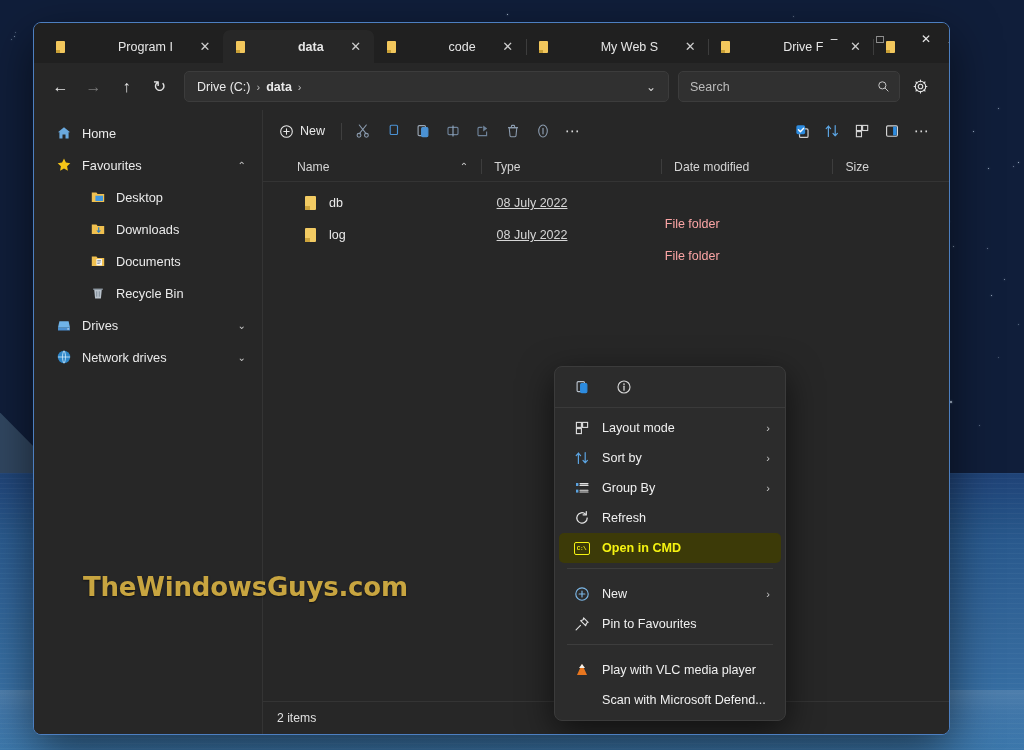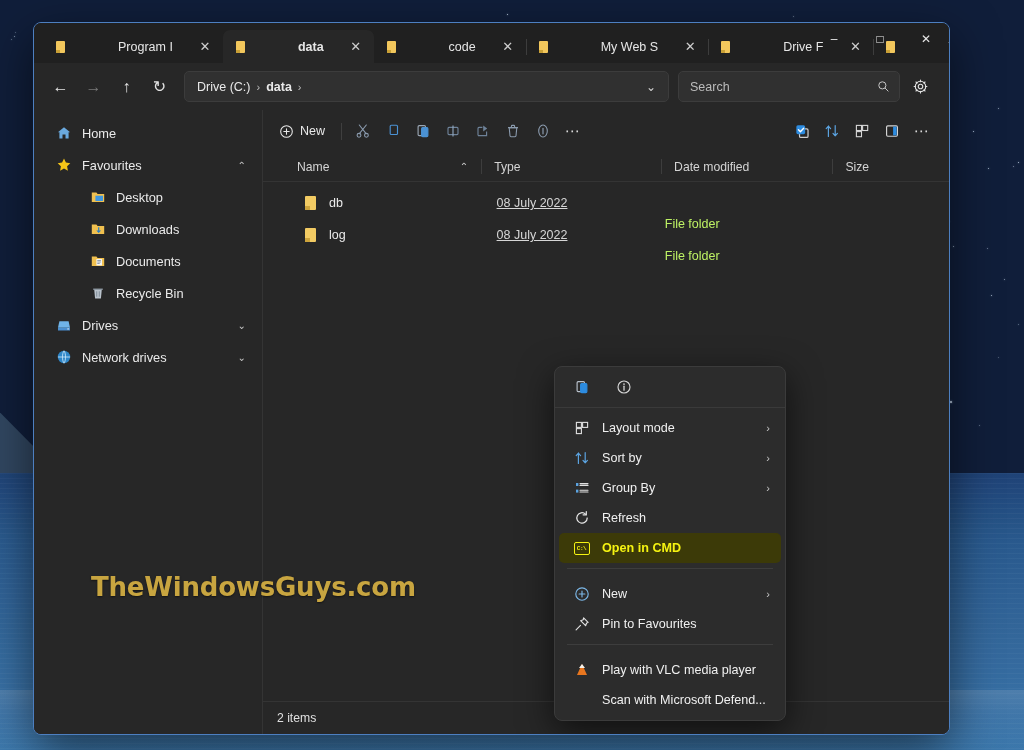--- a/index.html
+++ b/index.html
@@ -172,34 +172,34 @@
   .ch.c-date { width:178px; }
   .ch.c-type { width:187px; }
   .ch.c-size { width:120px; }
   .ch .sortcaret { margin-left:auto; padding-right:14px; font-size:10px; color:#cfcfcf; }
 
   .filelist { flex:1; overflow:hidden; padding-top:5px; }
   .frow { height:32px; display:flex; align-items:center; padding-left:22px; color:#ececec; font-size:12.5px; border-radius:4px; margin:0 6px; }
   .fcell { display:flex; align-items:center; gap:11px; padding-left:12px; }
   .fcell.c-name { width:205px; }
   .fcell.c-date { width:178px; color:#d6d6d6;text-decoration:underline; }
-  .fcell.c-type { width:187px; color:#bef264;margin-top:41px; }
+  .fcell.c-type { width:187px; color:#fca5a5;margin-top:41px; }
   .fcell.c-size { width:120px; color:#d6d6d6; }
   .folder-big { width:15px; height:14px; flex:0 0 15px; position:relative; }
   .folder-big::before { content:""; position:absolute; left:2px; top:0; width:11px; height:14px; background:#f2cb63; border-radius:1px; }
   .folder-big::after { content:""; position:absolute; left:2px; top:10px; width:5px; height:4px; background:#cda43c; }
 
   .statusbar {
     height:33px; flex:0 0 33px; border-top:1px solid #343434; display:flex; align-items:center;
     padding-left:14px; color:#e0e0e0; font-size:12.2px;
   }
 
   
   .watermark {
-    position:absolute; left:57px; top:462px; font-size:26px; font-weight:bold;
+    position:absolute; left:49px; top:462px; font-size:26px; font-weight:bold;
     color:#c8a540; letter-spacing:-.2px; z-index:6; pointer-events:none;
     text-shadow:0 1px 2px rgba(0,0,0,.5);
     font-family:"DejaVu Sans", sans-serif;
   }
 
   
   .ctxmenu {
     position:absolute; left:520px; top:256px; width:232px;
     background:#2c2c2c; border:1px solid #3b3b3b; border-radius:8px;
     box-shadow:0 10px 34px rgba(0,0,0,.6); z-index:20; padding:0 0 5px 0;

